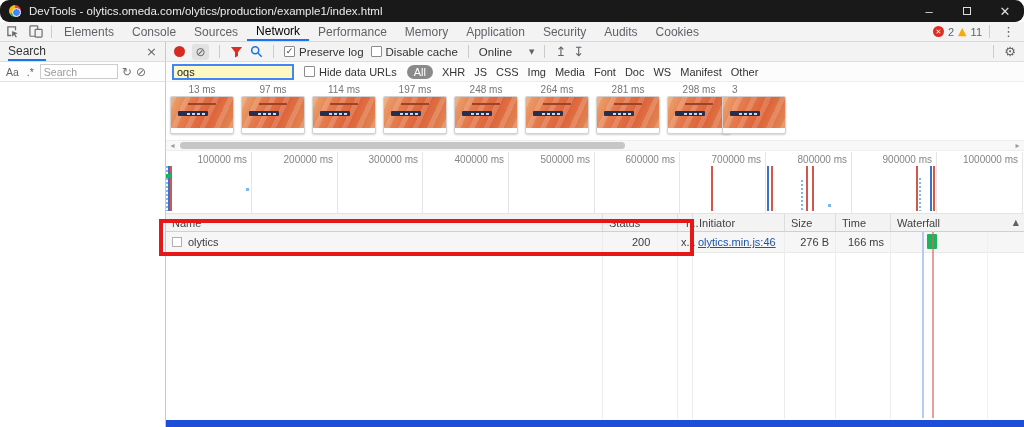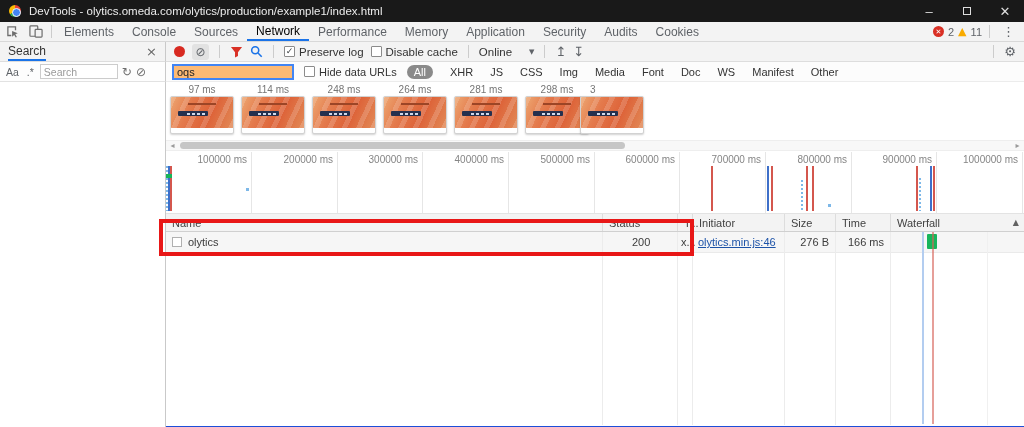--- a/index.html
+++ b/index.html
@@ -6,21 +6,21 @@
   html,body { background:#e9e9e9; }
   #root {
     position: relative; width: 1024px; height: 427px; background: #fff;
     font-family: "Liberation Sans", sans-serif; overflow: hidden;
     font-size: 12px; color:#333;
   }
   .icfont { font-family: "DejaVu Sans", sans-serif; }
 
   
   .titlebar { position:absolute; left:0; top:0; width:1024px; height:22px;
-    background:#191919; color:#e8e8e8; display:flex; align-items:center; }
+    background:#191919; color:#e8e8e8; display:flex; align-items:center;border-radius:9px; }
   .chrome-logo { width:12px; height:12px; border-radius:50%; margin:0 8px 0 9px;
     background: conic-gradient(#ea4335 0 33%, #34a853 0 66%, #fbbc05 0 100%); position:relative; flex:0 0 12px;}
   .chrome-logo::after { content:""; position:absolute; left:2.5px; top:2.5px; width:7px; height:7px;
     border-radius:50%; background:#4285f4; border:1.2px solid #f6f6f6; }
   .title-text { font-size:11.5px; color:#ececec; }
   .win-controls { position:absolute; right:0; top:0; height:22px; display:flex; }
   .win-btn { width:38px; height:22px; display:flex; align-items:center; justify-content:center;
     color:#dedede; font-size:13px; }
   .maxbox { width:8px; height:8px; border:1px solid #dedede; display:inline-block; }
 
@@ -62,23 +62,23 @@
     display:inline-flex; align-items:center; justify-content:center; font-size:9px; color:#3c4043; line-height:1; }
   .cbx-row { display:flex; align-items:center; gap:4px; }
   .dd-arrow { font-size:7px; color:#5f6368; margin-left:10px; }
   .har-ic { color:#5f6368; font-size:13px; line-height:1; }
   .spacer { flex:1; }
   .gear { color:#5f6368; font-size:13px; margin-right:8px; }
 
   
   .filter-row { position:absolute; left:166px; top:62px; width:858px; height:20px; background:#fcfcfc;
     border-bottom:1px solid #ececec; display:flex; align-items:center; gap:10px; padding-left:6px; font-size:11px; color:#333; }
-  .filter-input { width:122px; height:16px; border:2px solid #4285f4; background:#fdba74; font-size:11px;
+  .filter-input { width:122px; height:16px; border:2px solid #4285f4; background:#fef9c3; font-size:11px;
     padding:0 3px; font-family:"Liberation Sans",sans-serif; color:#202124; }
-  .type-filters { display:flex; align-items:center; gap:17px; }
+  .type-filters { display:flex; align-items:center; gap:9px; }
   .type-chip { color:#333; }
   .type-chip.active { background:#8a8a8a; color:#fff; border-radius:8px; padding:1px 7px; }
 
   
   .filmstrip { position:absolute; left:166px; top:82px; width:858px; height:57px; background:#fff;
     display:flex; gap:7px; padding:2px 0 0 4px; overflow:hidden; }
   .frame { flex:0 0 64px; width:64px; }
   .frame-label { font-size:10px; color:#757575; text-align:center; height:12px; line-height:12px; }
   .frame-label.leftpad { text-align:left; padding-left:10px; }
   .thumb { width:64px; height:38px; border:1px solid #d2d2d2; border-radius:2px; background:#fff;
@@ -105,21 +105,21 @@
   .tick-label { position:absolute; top:2px; width:80px; text-align:right; font-size:10px; color:#858585; }
   .ev { position:absolute; top:14px; bottom:2px; width:2px; }
   .ev.blue { background:#3e6fc9; }
   .ev.red { background:#d4574e; }
   .ev.dots { background: repeating-linear-gradient(180deg,#7db8e8 0 2px, rgba(0,0,0,0) 2px 4px); }
   .ev-dot { position:absolute; width:3px; height:3px; background:#7db8e8; }
   .ev-green { position:absolute; width:6px; height:4px; background:#17b45a; }
 
   
   .reqtable { position:absolute; left:166px; top:213px; width:858px; height:214px; font-size:11px;
-    color:#3c3c3c; border-bottom:1px solid #1d4ed8; background:#fff; }
+    color:#3c3c3c; border-bottom:7px solid #1d4ed8; background:#fff; }
   .thead { position:absolute; left:0; top:0; width:858px; height:19px; background:#f3f3f3;
     border-top:1px solid #e3e3e3; border-bottom:1px solid #d0d0d0; }
   .th { position:absolute; top:0; height:100%; display:flex; align-items:center; padding-left:6px;
     border-left:1px solid #ddd; color:#424242; }
   .th.first { border-left:none; }
   .sort-ic { position:absolute; right:5px; top:4px; font-size:8px; color:#616161; }
   .trow { position:absolute; left:0; top:19px; width:858px; height:21px; background:#f6f6f6;
     border-bottom:1px solid #eaeaea; }
   .td { position:absolute; top:0; height:100%; display:flex; align-items:center; padding-left:6px; }
   .td.num { justify-content:flex-end; padding-right:6px;text-align:right; }
@@ -254,30 +254,48 @@
       <span class="type-chip">Font</span>
       <span class="type-chip">Doc</span>
       <span class="type-chip">WS</span>
       <span class="type-chip">Manifest</span>
       <span class="type-chip">Other</span>
     </span>
   </div>
 
   <div class="filmstrip">
     <div class="frame">
+        <div class="frame-label">13 ms</div>
+        <div class="thumb">
+          <div class="shot">
+            <span class="shot-title"></span>
+            <span class="shot-nav"></span>
+          </div>
+        </div>
+      </div>
+    <div class="frame">
         <div class="frame-label">97 ms</div>
         <div class="thumb">
           <div class="shot">
             <span class="shot-title"></span>
             <span class="shot-nav"></span>
           </div>
         </div>
       </div>
     <div class="frame">
         <div class="frame-label">114 ms</div>
+        <div class="thumb">
+          <div class="shot">
+            <span class="shot-title"></span>
+            <span class="shot-nav"></span>
+          </div>
+        </div>
+      </div>
+    <div class="frame">
+        <div class="frame-label">197 ms</div>
         <div class="thumb">
           <div class="shot">
             <span class="shot-title"></span>
             <span class="shot-nav"></span>
           </div>
         </div>
       </div>
     <div class="frame">
         <div class="frame-label">248 ms</div>
         <div class="thumb">

